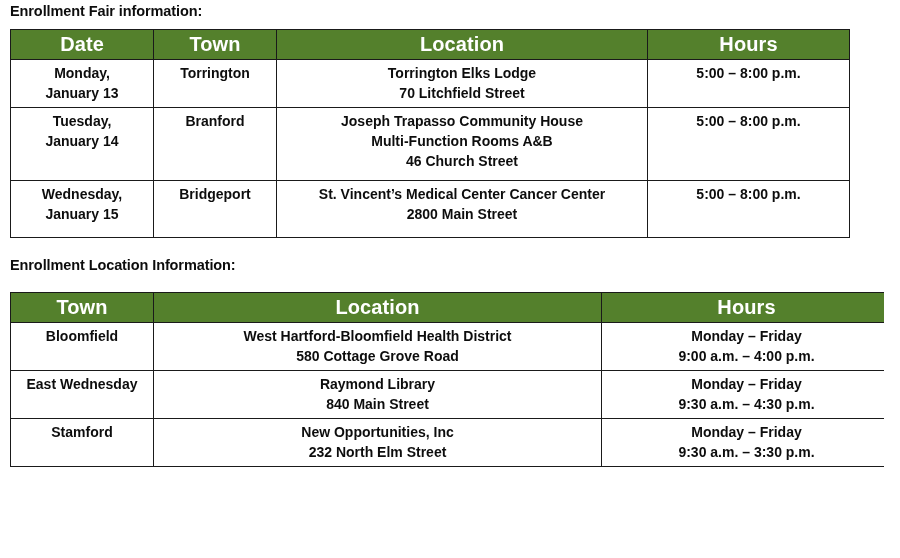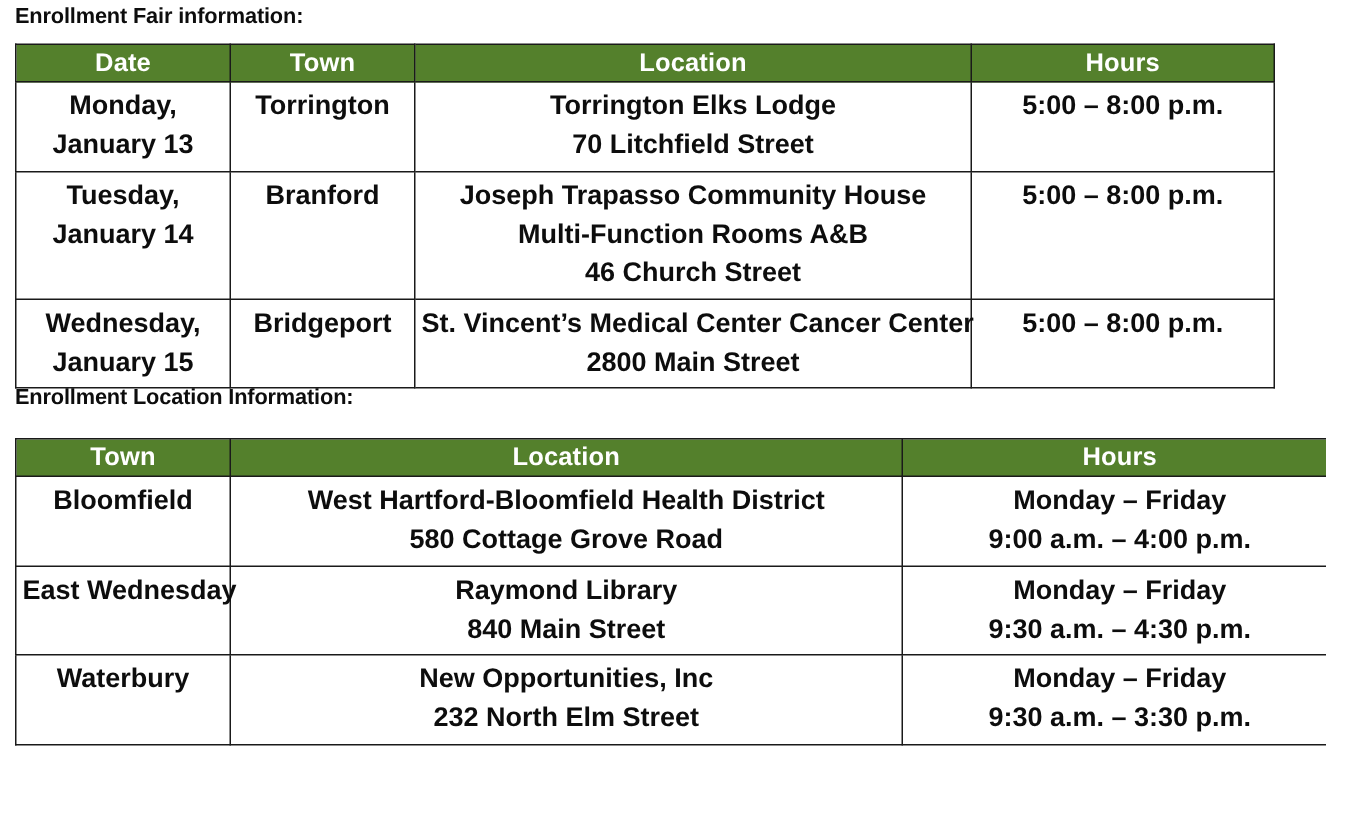--- a/index.html
+++ b/index.html
@@ -39,30 +39,30 @@
     border-collapse: collapse;
     table-layout: fixed;
     background: #ffffff;
   }
   table.sheet td, table.sheet th {
     border: 1.6px solid #1a1a1a;
     padding: 0;
     vertical-align: top;
     text-align: center;
     color: #0d0d0d;
-    font-size: 18px;
+    font-size: 14px;
     font-weight: bold;
     line-height: 1.43;
   }
   table.sheet thead th {
     background: #54802c;
     color: #ffffff;
     height: 24px;
     vertical-align: middle;
-    font-size: 17px;
+    font-size: 20px;
     letter-spacing: 0.1px;
     border-color: #1a1a1a;
   }
   .cell-pad {
     display: block;
     padding: 3px 4px 4px 4px;
   }
   .cell-line { display: block; white-space: nowrap; }
 
   
@@ -243,21 +243,21 @@
         <td>
             <span class="cell-pad">
           <span class="cell-line">Monday – Friday</span>
           <span class="cell-line">9:30 a.m. – 4:30 p.m.</span>
         </span>
           </td>
       </tr>
       <tr>
         <td>
             <span class="cell-pad">
-          <span class="cell-line">Waterbury</span>
+          <span class="cell-line">Stamford</span>
         </span>
           </td>
         <td>
             <span class="cell-pad">
           <span class="cell-line">New Opportunities, Inc</span>
           <span class="cell-line">232 North Elm Street</span>
         </span>
           </td>
         <td>
             <span class="cell-pad">

